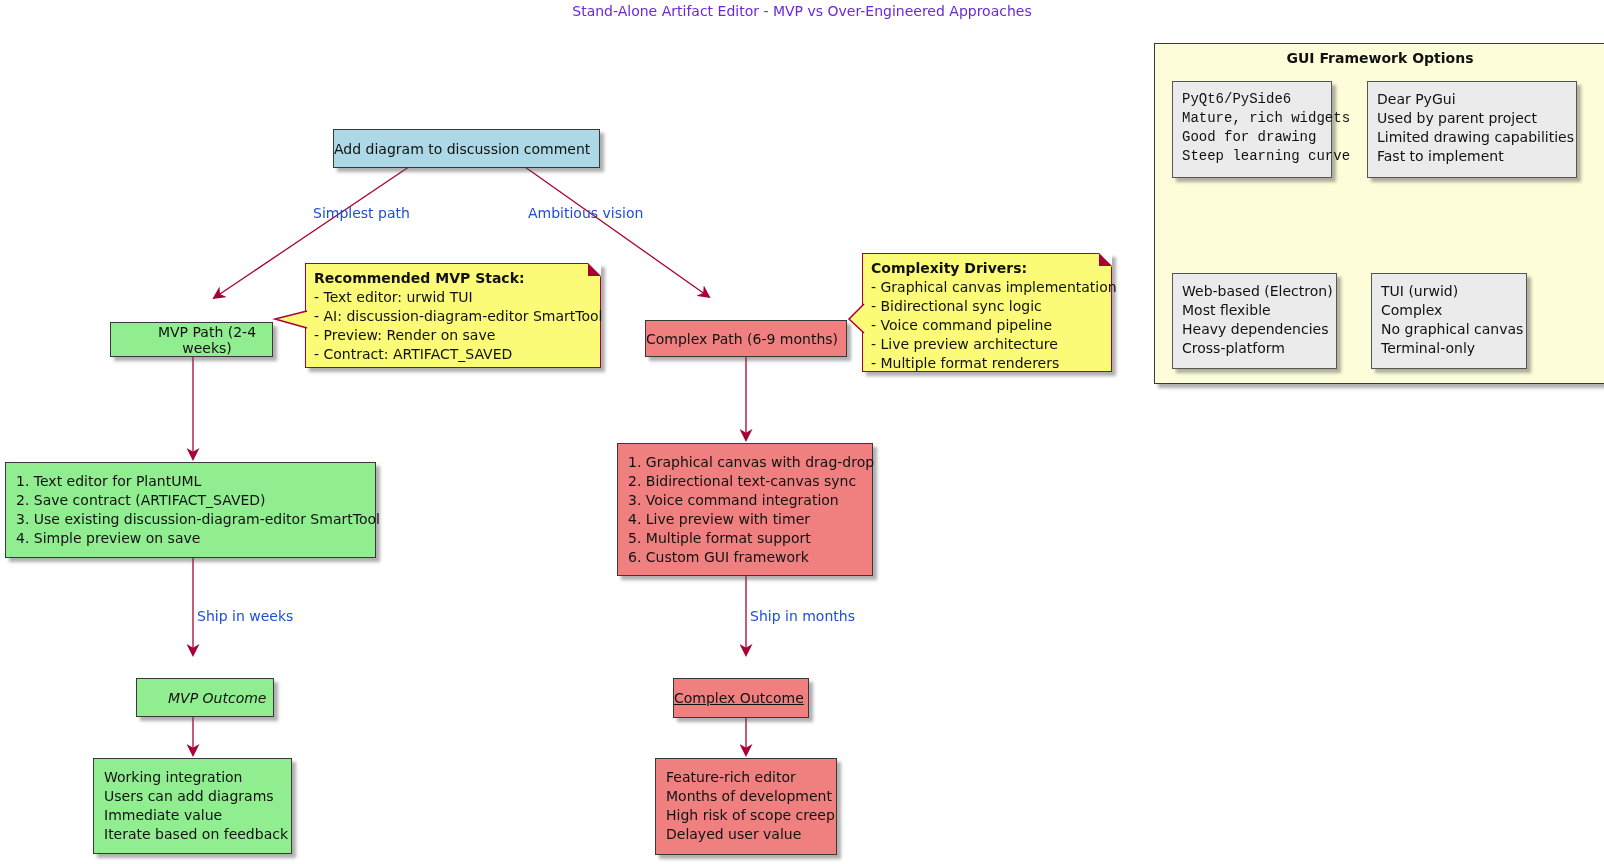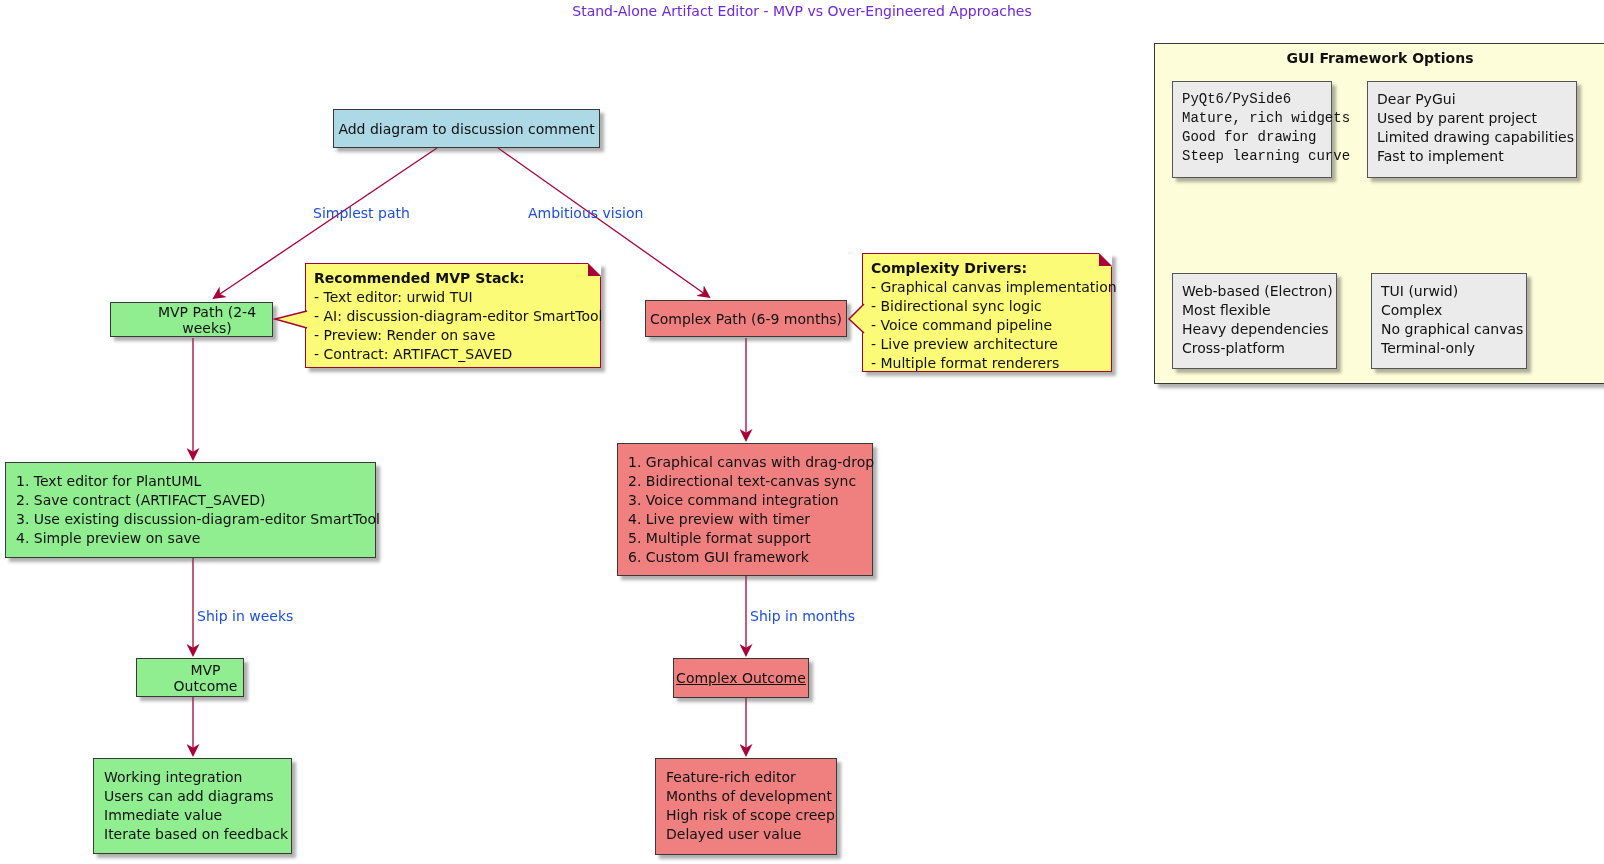--- a/index.html
+++ b/index.html
@@ -10,21 +10,21 @@
   .diagram-title{
     position:absolute;left:0;top:3px;width:100%;text-align:center;
     font-size:14px;color:#6d28d9;
   }
   svg.layer{position:absolute;left:0;top:0;width:1604px;height:864px;pointer-events:none;}
   .node{
     position:absolute;box-sizing:border-box;
     border:1.5px solid var(--node-border);
     box-shadow:4px 4px 3px rgba(80,80,80,0.45);
   }
-  .node.center{display:flex;align-items:center;justify-content:center;text-align:center;}
+  .node.center{display:flex;align-items:center;text-align:center;margin-top:20px;}
   .node.lines{padding:9px 10px;line-height:19px;white-space:nowrap;}
   .fill-start{background:var(--start-fill);}
   .fill-mvp{background:var(--mvp-fill);padding-left:31px;}
   .fill-complex{background:var(--complex-fill);}
   .edge-label{position:absolute;white-space:nowrap;color:#1d4ed8;}
   .note{
     position:absolute;box-sizing:border-box;background:var(--note-fill);
     border:1.5px solid var(--arrow);
     box-shadow:4px 4px 3px rgba(80,80,80,0.45);
     padding:5px 8px 4px 8px;line-height:19px;white-space:nowrap;
@@ -103,21 +103,21 @@
 
   <div class="node lines fill-complex" style="left:617px;top:443px;width:256px;height:133px;">
     <div>1. Graphical canvas with drag-drop</div>
     <div>2. Bidirectional text-canvas sync</div>
     <div>3. Voice command integration</div>
     <div>4. Live preview with timer</div>
     <div>5. Multiple format support</div>
     <div>6. Custom GUI framework</div>
   </div>
 
-  <div class="node center fill-mvp" style="left:136px;top:658px;width:108px;height:39px;">
+  <div class="node center fill-mvp" style="left:136px;top:658px;width:138px;height:39px;font-style:italic;">
     <span>MVP Outcome</span>
   </div>
 
   <div class="node center fill-complex" style="left:673px;top:658px;width:136px;height:40px;text-decoration:underline;">
     <span>Complex Outcome</span>
   </div>
 
   <div class="node lines fill-mvp" style="left:93px;top:758px;width:199px;height:96px;">
     <div>Working integration</div>
     <div>Users can add diagrams</div>

